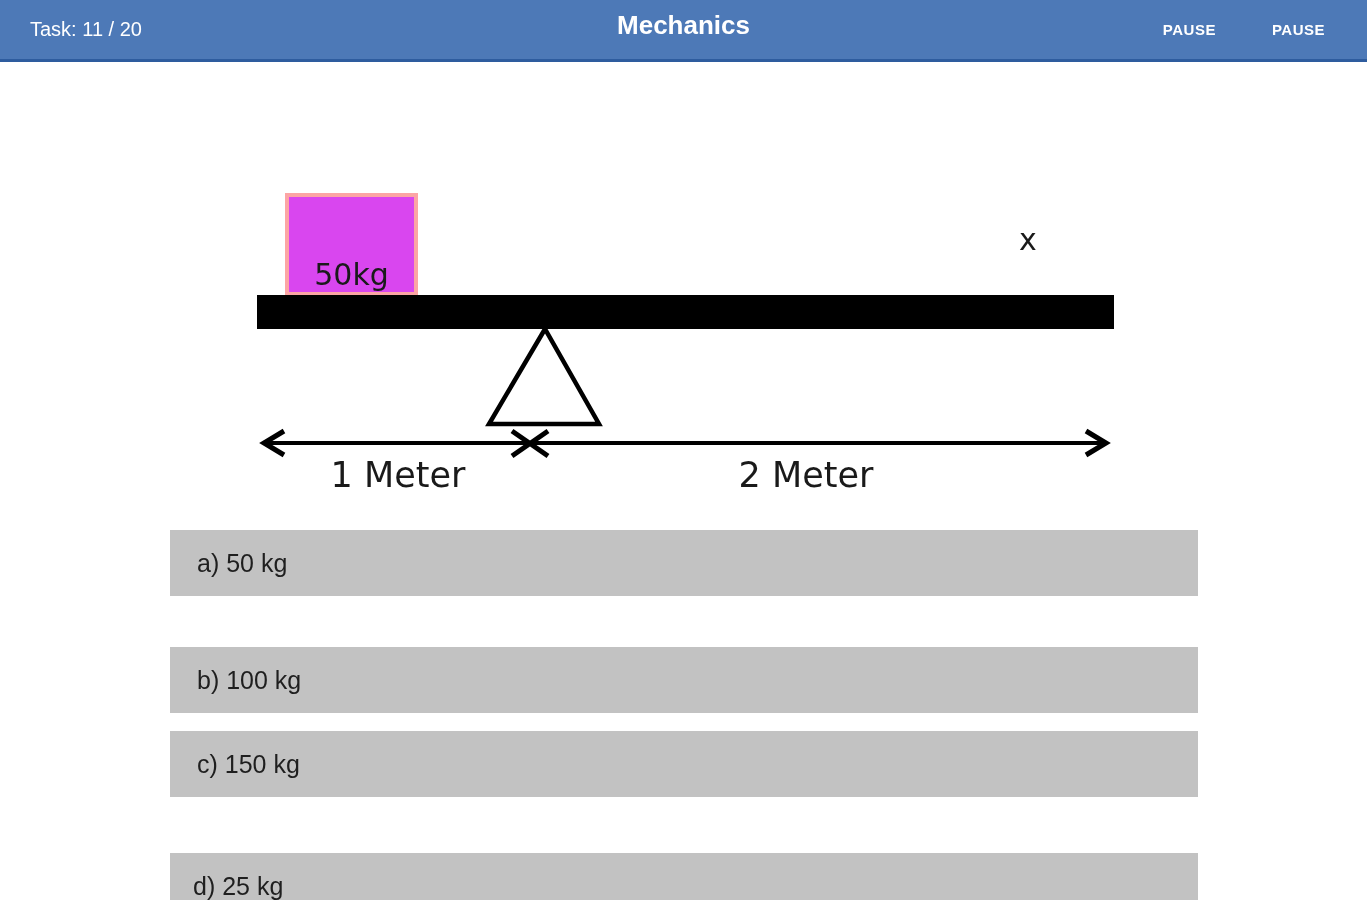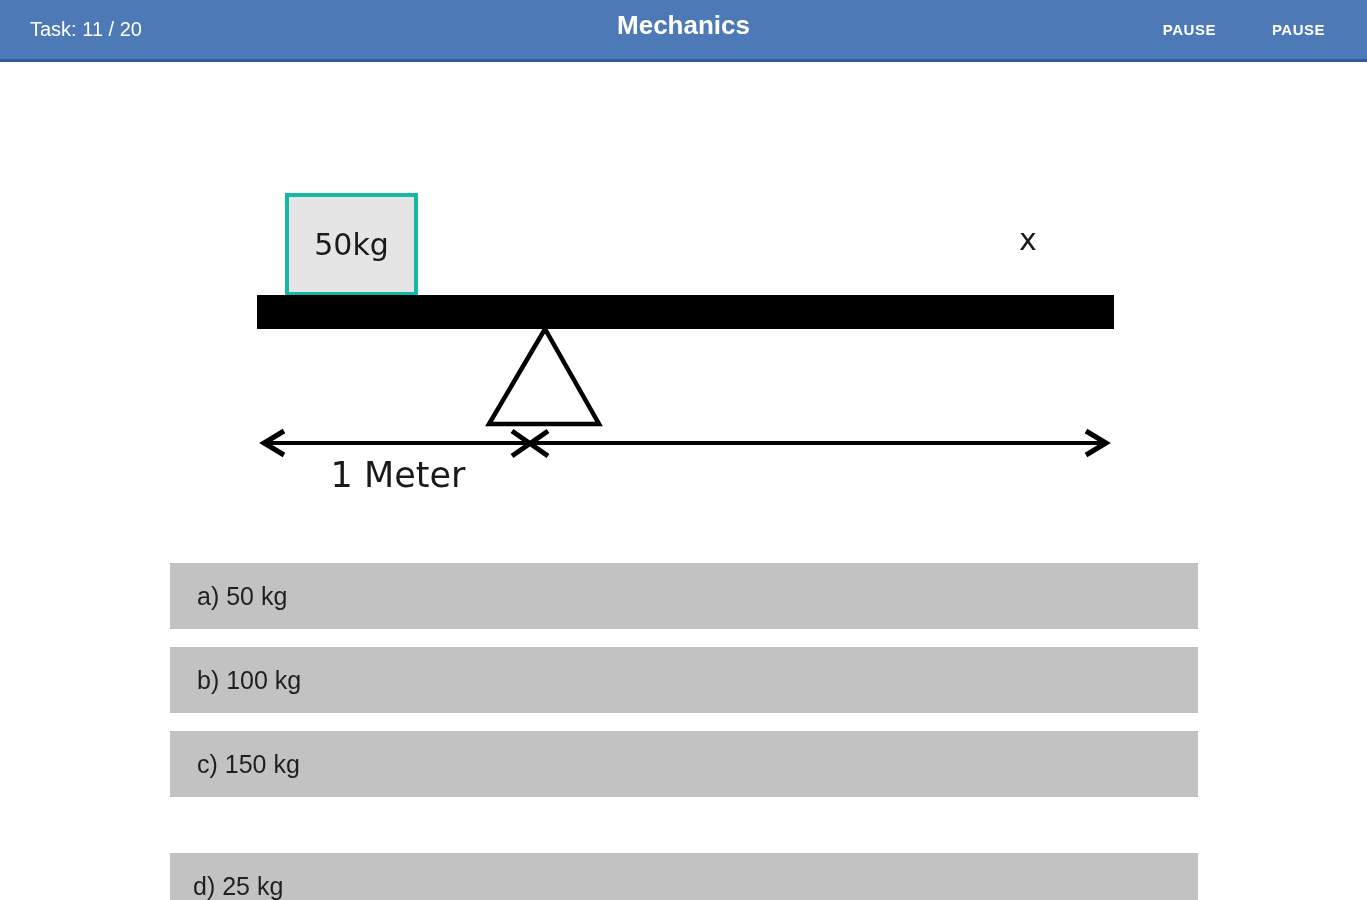--- a/index.html
+++ b/index.html
@@ -87,24 +87,24 @@
     left: 0; top: 0;
     width: 1367px;
     height: 520px;
   }
   .weight-box {
     position: absolute;
     left: 285px;
     top: 193px;
     width: 133px;
     height: 103px;
-    background: #e5e5e5;
-    border: 4px solid #14b8a6;
-    display: flex;
-    align-items: center;
+    background: #d946ef;
+    border: 4px solid #fca5a5;
+    display: flex;
+    align-items: flex-end;
     justify-content: center;
     font-family: "DejaVu Sans", sans-serif;
     font-size: 30px;
     color: #1a1a1a;
   }
   .unknown {
     position: absolute;
     left: 1008px;
     top: 222px;
     width: 40px;
@@ -144,21 +144,21 @@
     width: 1028px;
     height: 66px;
     background: var(--option-bg, #c2c2c2);
     display: flex;
     align-items: center;
     padding-left: 27px;
     font-size: 25px;
     color: #1f1f1f;
     cursor: pointer;
   }
-  .option.a { top: 563px; }
+  .option.a { top: 530px; }
   .option.b { top: 647px; }
   .option.c { top: 731px; }
   .option.d { top: 853px; padding-left: 23px; }
 </style>
 </head>
 <body>
 
 <div class="app">
 
   <header class="topbar">
@@ -182,20 +182,21 @@
 
     <svg width="1367" height="520" viewBox="0 0 1367 520">
       <polygon points="545,329 489,424 599,424" fill="#ffffff" stroke="#000000" stroke-width="4.5" stroke-linejoin="miter"></polygon>
       <line x1="267" y1="443" x2="1103" y2="443" stroke="#000000" stroke-width="4"></line>
       <path d="M284 431 L264 443 L284 455" fill="none" stroke="#000000" stroke-width="5"></path>
       <path d="M1086 431 L1106 443 L1086 455" fill="none" stroke="#000000" stroke-width="5"></path>
       <path d="M512 431 L548 456 M512 456 L548 431" fill="none" stroke="#000000" stroke-width="5"></path>
     </svg>
 
     <div class="mlabel left">1 Meter</div>
+    <div class="mlabel right">2 Meter</div>
   </div>
 
   <div>
     <div class="option a">
       <span>a) 50 kg</span>
     </div>
     <div class="option b">
       <span>b) 100 kg</span>
     </div>
     <div class="option c">

